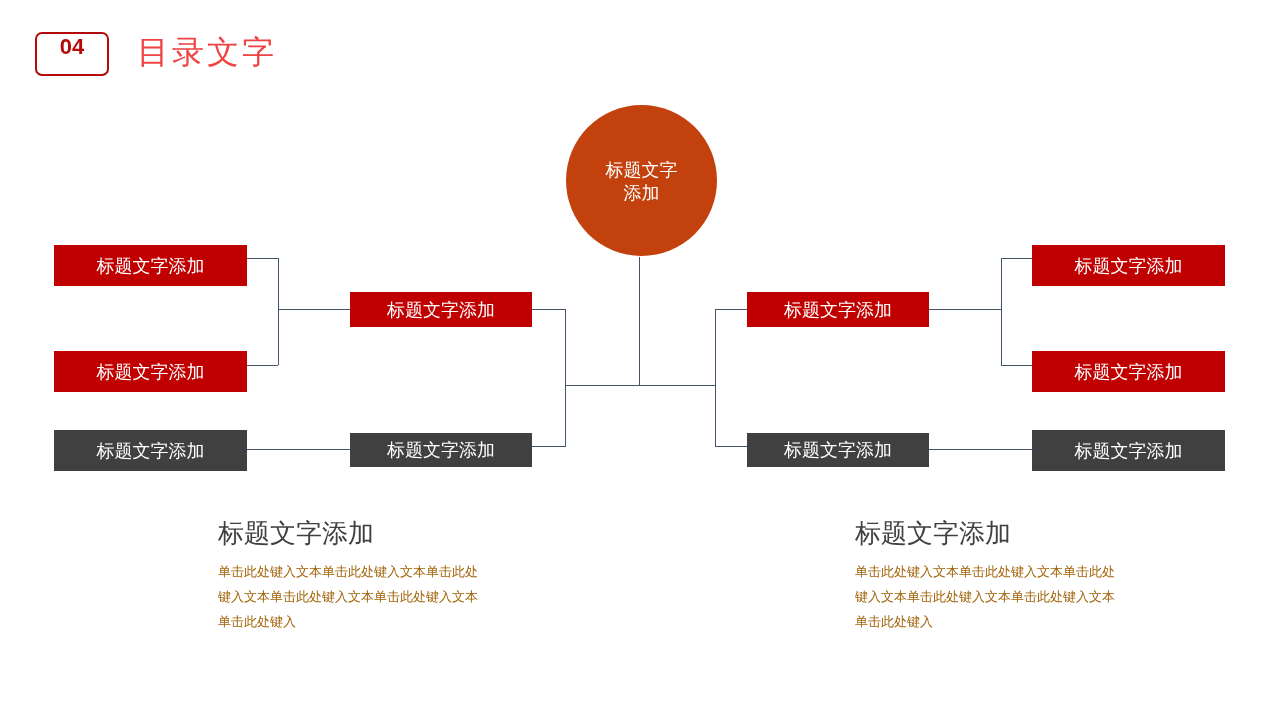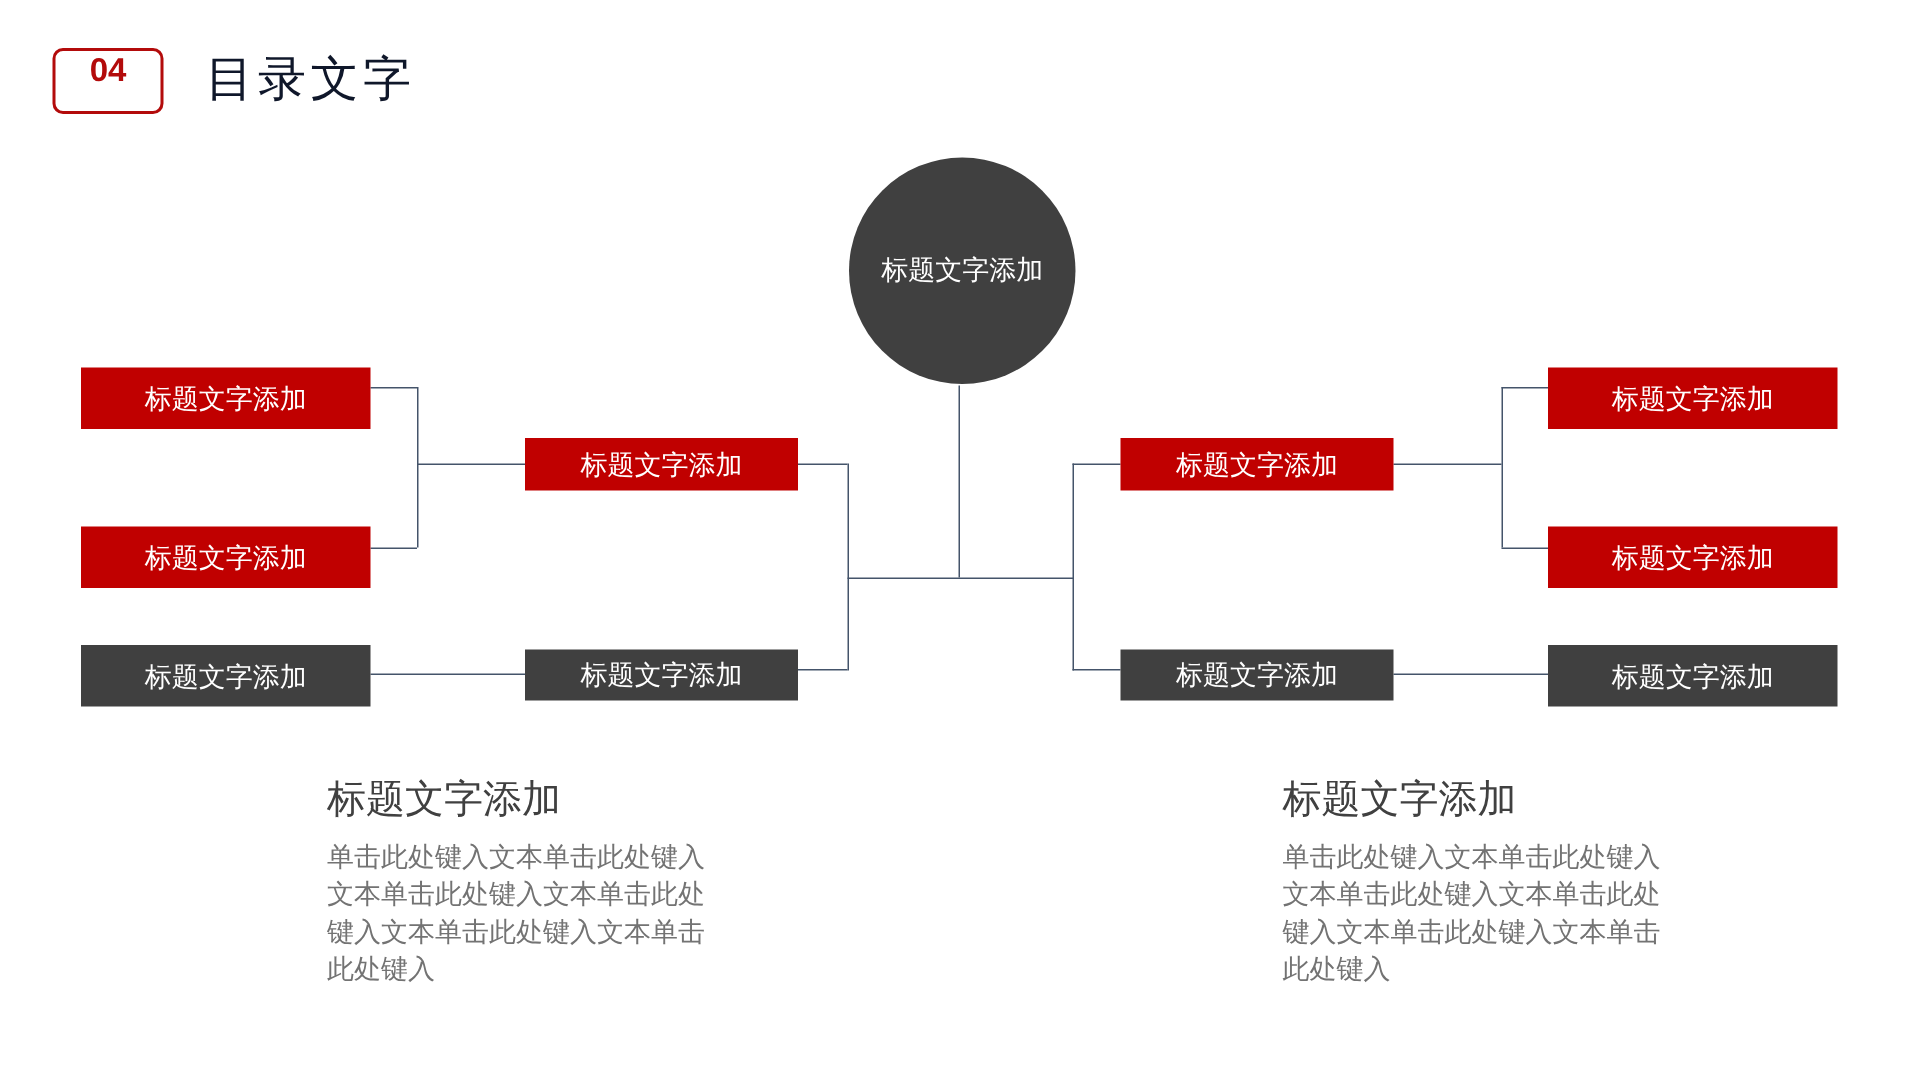--- a/index.html
+++ b/index.html
@@ -2,31 +2,31 @@
 <html><head>
 <meta charset="utf-8">
 <style>
   html, body { margin:0; padding:0; }
   body { width:1280px; height:720px; position:relative; background:#ffffff; overflow:hidden;
          font-family:"DejaVu Sans","Liberation Sans",sans-serif; }
   .abs { position:absolute; }
   .num-badge { left:35px; top:32px; width:70px; height:40px; border:2px solid #b30b0b; border-radius:7px;
                color:#b30b0b; font-weight:bold; font-size:22px; display:flex; align-items:flex-start; justify-content:center;
                font-family:"Liberation Sans",sans-serif; box-sizing:content-box; }
-  .page-title { left:137px; top:30px; font-size:32px; color:#0f172a; letter-spacing:3px; line-height:44px; }
+  .page-title { left:137px; top:30px; font-size:32px; color:#ef4444; letter-spacing:3px; line-height:44px; }
   .box { display:flex; align-items:center; justify-content:center; color:#ffffff; font-size:18px; }
   .red { background:#c00000; }
   .dark { background:#404040; }
-  .circle { left:566px; top:105px; width:151px; height:151px; border-radius:50%; background:#404040; color:#fff;
-            font-size:18px; display:flex; align-items:center; justify-content:center; line-height:23px; text-align:center; }
+  .circle { left:566px; top:105px; width:151px; height:151px; border-radius:50%; background:#c2410c; color:#fff;
+            font-size:18px; display:flex; flex-direction:column; align-items:center; justify-content:center; line-height:23px; text-align:center; }
   .line { background:#44546a; }
   .h { height:1px; }
   .v { width:1px; }
   .sec-title { font-size:26px; color:#404040; line-height:34px; }
-  .sec-body { font-size:18px; color:#737373; line-height:25px; width:260px; }
+  .sec-body { font-size:13px; color:#a16207; line-height:25px; width:260px; }
 </style>
 </head>
 <body>
 
 <div class="abs num-badge">
   <span>04</span>
 </div>
 <div class="abs page-title">目录文字</div>
 
 <div>

